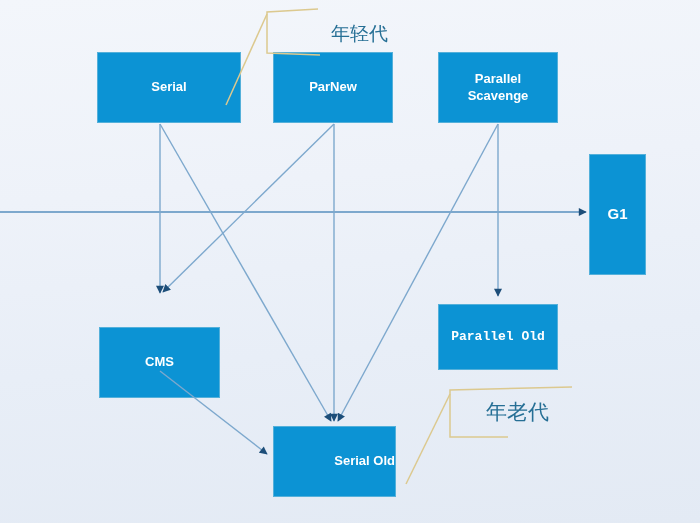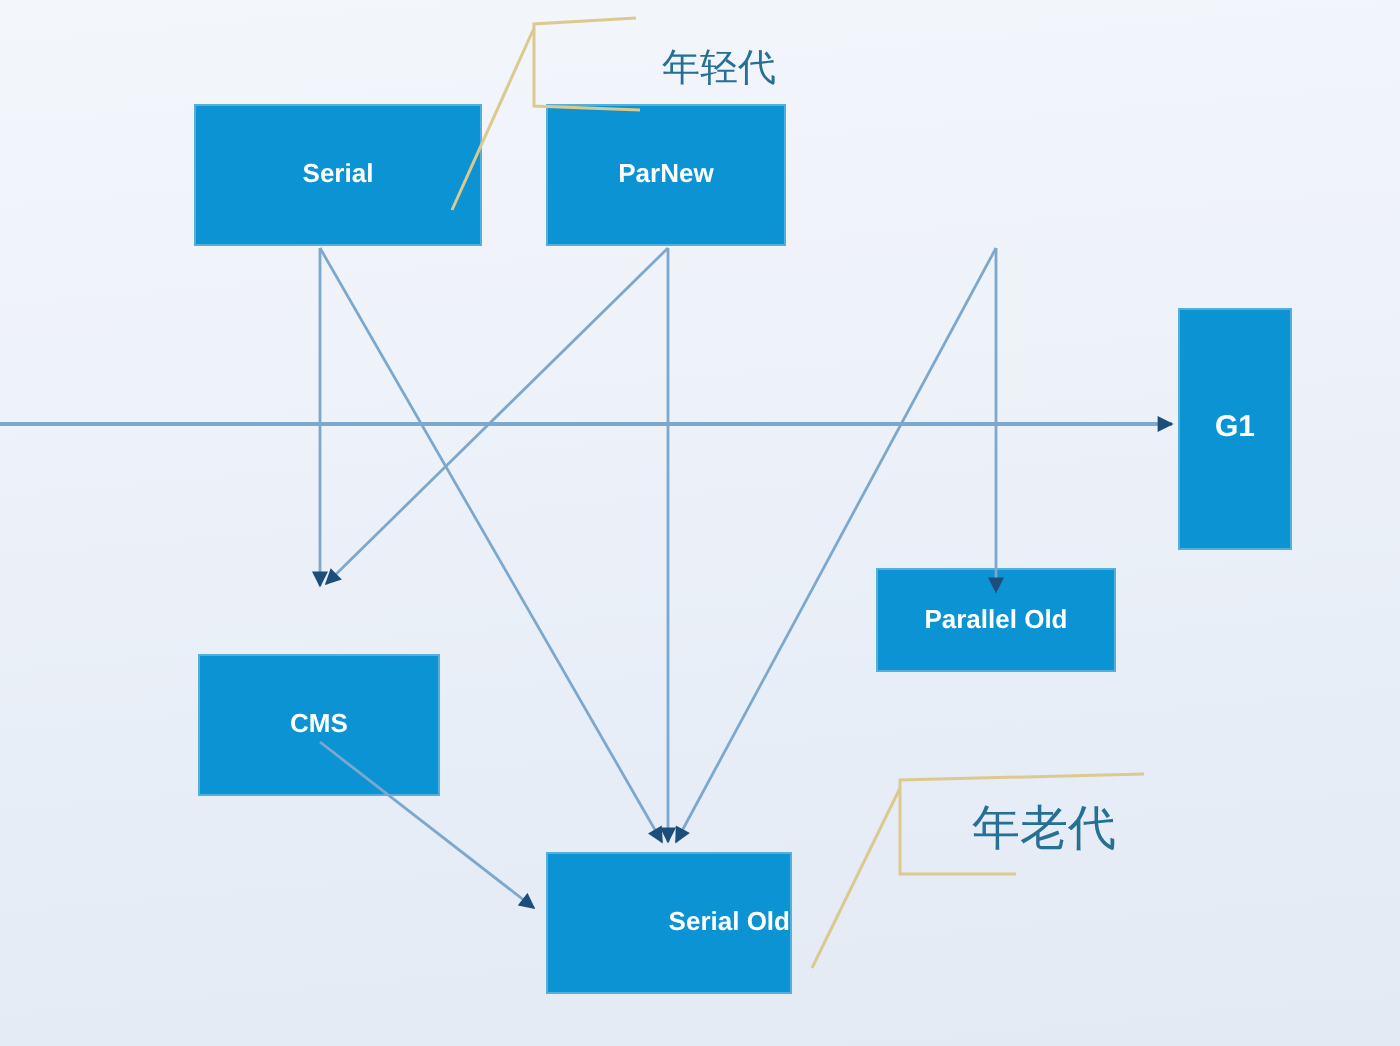--- a/index.html
+++ b/index.html
@@ -26,47 +26,50 @@
     justify-content:center;
     text-align:center;
     line-height:1.25;
   }
   #n-serial{left:97px;top:52px;width:144px;height:71px;}
   #n-parnew{left:273px;top:52px;width:120px;height:71px;}
   #n-ps{left:438px;top:52px;width:120px;height:71px;}
   #n-ps .lbl{max-width:78px;}
   #n-g1{left:589px;top:154px;width:57px;height:121px;font-size:15px;}
   #n-cms{left:99px;top:292px;width:121px;height:71px;margin-top:35px;}
-  #n-pold{left:438px;top:284px;width:120px;height:52px;}
+  #n-pold{left:438px;top:304px;width:120px;height:66px;font-family:Liberation Mono, monospace;}
   #n-sold{left:273px;top:426px;width:123px;height:71px;justify-content:flex-end;}
   .overlay{
     position:absolute;left:0;top:0;width:700px;height:523px;
     pointer-events:none;
   }
   .annotation{
     position:absolute;
     color:#266f95;
     white-space:nowrap;
   }
   #ann-young{left:311px;top:21px;font-size:19px;margin-left:20px;}
-  #ann-old{left:486px;top:398px;font-size:24px;}
+  #ann-old{left:486px;top:398px;font-size:21px;}
   .edge{stroke:#7da8cd;stroke-width:1.4;fill:none;}
   .edge.thick{stroke-width:2;}
   .callout{stroke:#dcc98f;stroke-width:1.5;fill:none;}
 </style>
 </head>
 <body>
 
 <div class="stage">
 
   <div class="node" id="n-serial">
     <span class="lbl">Serial</span>
   </div>
   <div class="node" id="n-parnew">
     <span class="lbl">ParNew</span>
+  </div>
+  <div class="node" id="n-ps">
+    <span class="lbl">Parallel Scavenge</span>
   </div>
   <div class="node" id="n-g1">
     <span class="lbl">G1</span>
   </div>
   <div class="node" id="n-cms">
     <span class="lbl">CMS</span>
   </div>
   <div class="node" id="n-pold">
     <span class="lbl">Parallel Old</span>
   </div>

